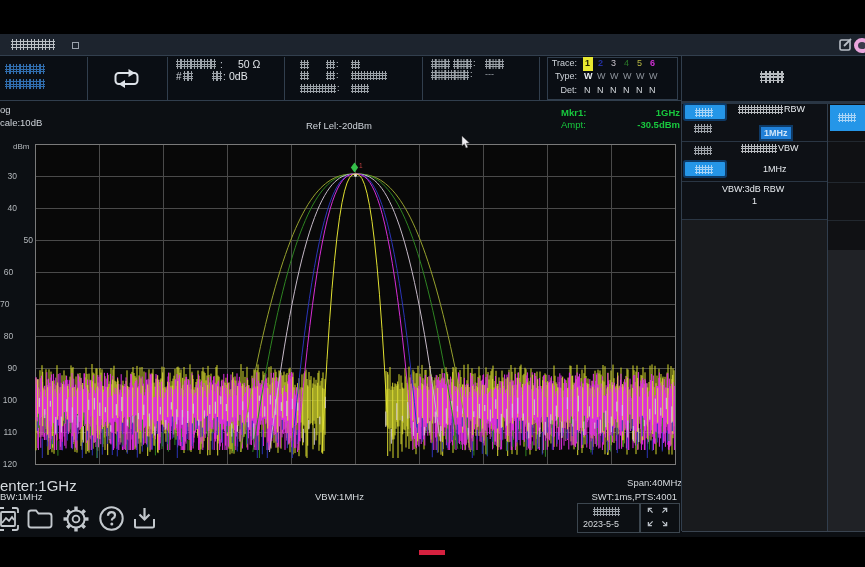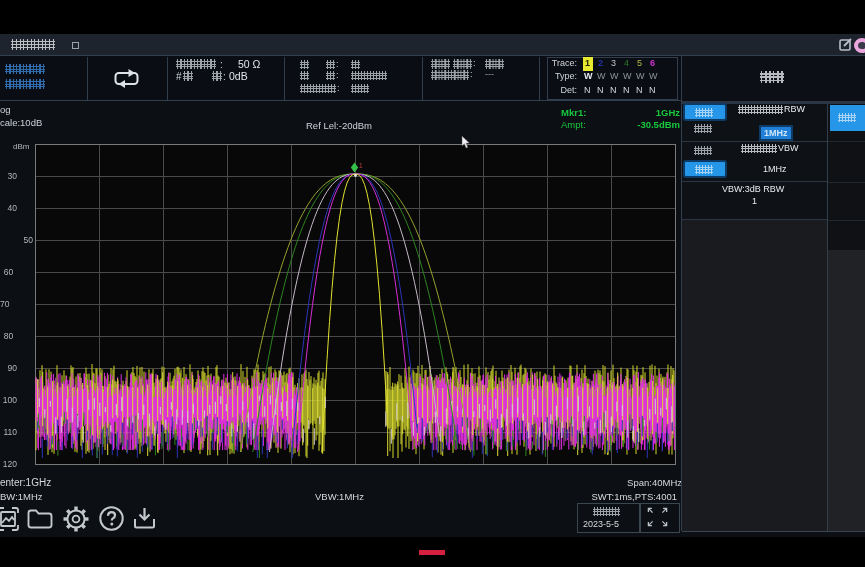--- a/index.html
+++ b/index.html
@@ -148,21 +148,21 @@
       <path d="M297.4 452.0 L299.9 423.0 L302.4 396.0 L304.9 370.7 L307.4 347.3 L309.9 325.6 L312.4 305.7 L314.9 287.4 L317.4 270.7 L319.9 255.6 L322.4 242.0 L324.9 229.9 L327.4 219.1 L329.9 209.8 L332.4 201.6 L334.9 194.8 L337.4 189.0 L339.9 184.3 L342.4 180.7 L344.9 177.9 L347.4 176.0 L349.9 174.8 L352.4 174.2 L354.9 174.0 L357.4 174.1 L359.9 174.4 L362.4 175.4 L364.9 177.0 L367.4 179.3 L369.9 182.6 L372.4 186.8 L374.9 192.0 L377.4 198.4 L379.9 205.9 L382.4 214.7 L384.9 224.9 L387.4 236.4 L389.9 249.3 L392.4 263.7 L394.9 279.7 L397.4 297.2 L399.9 316.4 L402.4 337.3 L404.9 359.9 L407.4 384.3 L409.9 410.6 L412.4 438.7" stroke="#d62ed6" fill="none" stroke-width="1"></path>
       <path d="M322.0 452.0 L324.5 403.0 L327.0 359.6 L329.5 321.5 L332.0 288.6 L334.5 260.5 L337.0 237.0 L339.5 217.8 L342.0 202.7 L344.5 191.2 L347.0 183.0 L349.5 177.8 L352.0 175.0 L354.5 174.0 L357.0 174.1 L359.5 175.4 L362.0 178.6 L364.5 184.4 L367.0 193.2 L369.5 205.4 L372.0 221.3 L374.5 241.4 L377.0 265.8 L379.5 294.8 L382.0 328.8 L384.5 367.9 L387.0 412.4" stroke="#e2e232" fill="none" stroke-width="1"></path>
     </g>
 <circle cx="355.5" cy="175.5" r="1.4" fill="#eaeada"></circle>
 <polygon points="354.5,162.5 358.2,167.5 354.5,172.5 350.8,167.5" fill="#35c04a"></polygon>
 <text x="359" y="168" font-size="6.5" fill="#c04040" font-family="Liberation Sans">1</text>
 </svg>
 <svg class="abs" style="left:461px;top:136px" width="10" height="13" viewBox="0 0 10 13">
 <path d="M1 0 L1 10 L3.4 7.8 L5 12 L6.8 11.2 L5.2 7.2 L8.4 7 Z" fill="#f0eef2" stroke="#555" stroke-width="0.5"></path>
   </svg>
-<div class="t" style="left:0;top:477px;font-size:10px;color:#d6dade">enter:1GHz</div>
+<div class="t" style="left:0;top:477px;font-size:15px;color:#d6dade">enter:1GHz</div>
 <div class="t" style="left:582px;top:477px;width:100px;text-align:right;font-size:9.5px;color:#d6dade">Span:40MHz</div>
 <div class="t" style="left:0;top:491px;font-size:9.5px;color:#d6dade">BW:1MHz</div>
 <div class="t" style="left:315px;top:491px;font-size:9.5px;color:#d6dade">VBW:1MHz</div>
 <div class="t" style="left:547px;top:491px;width:130px;text-align:right;font-size:9.5px;color:#d6dade">SWT:1ms,PTS:4001</div>
 <svg class="abs" style="left:-4px;top:506px" width="24" height="26" viewBox="0 0 24 26">
 <g fill="none" stroke="#c3c8cd" stroke-width="1.8">
 <path d="M2 7 V4 Q2 2 4 2 H8"></path>
       <path d="M16 2 H20 Q22 2 22 4 V7"></path>
 <path d="M22 19 V22 Q22 24 20 24 H16"></path>
       <path d="M8 24 H4 Q2 24 2 22 V19"></path>

